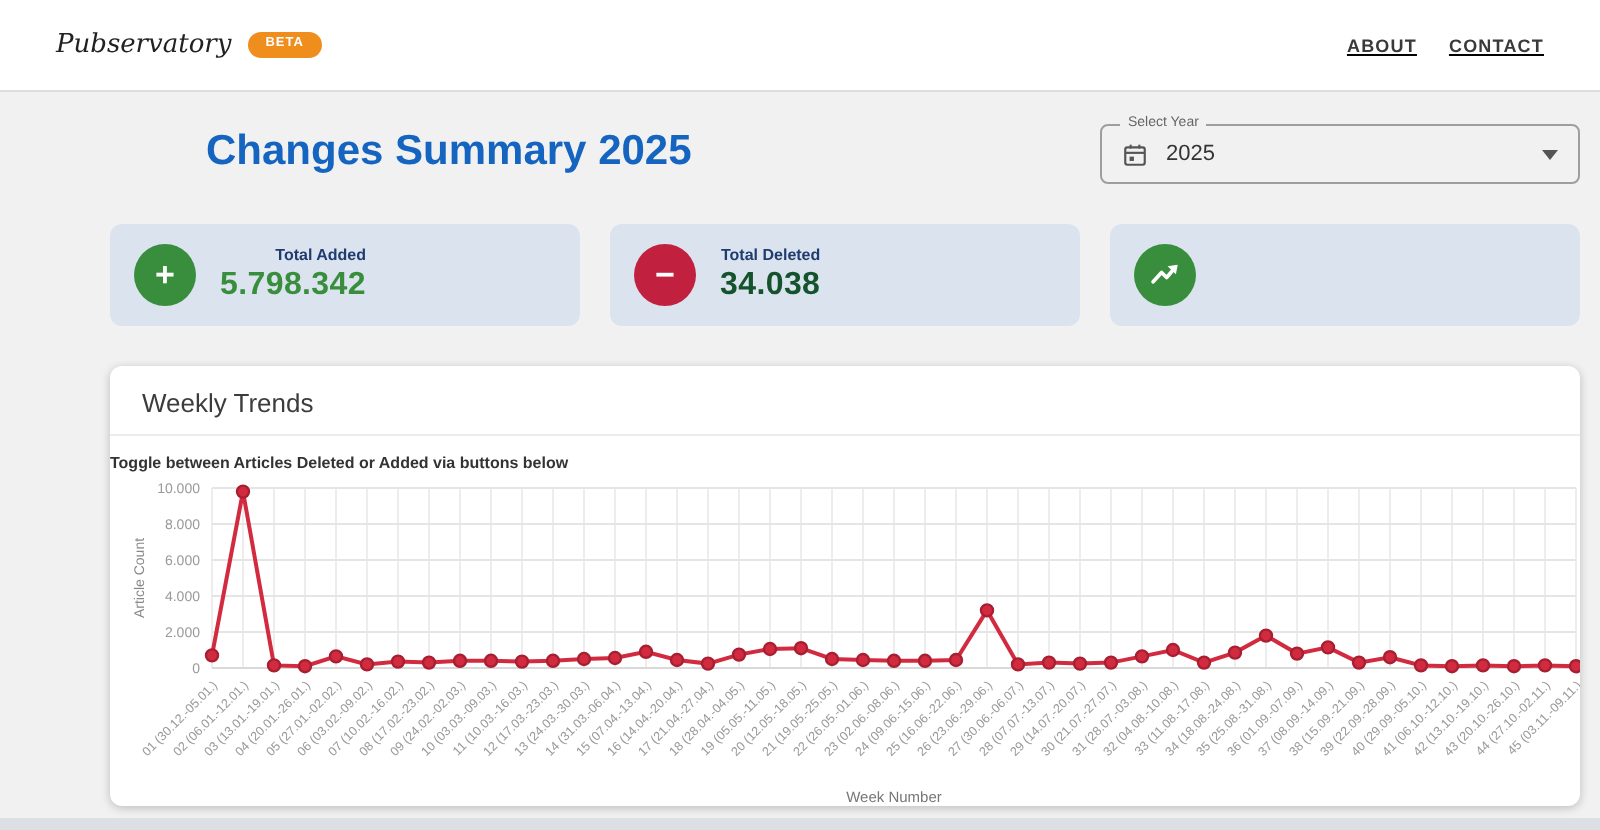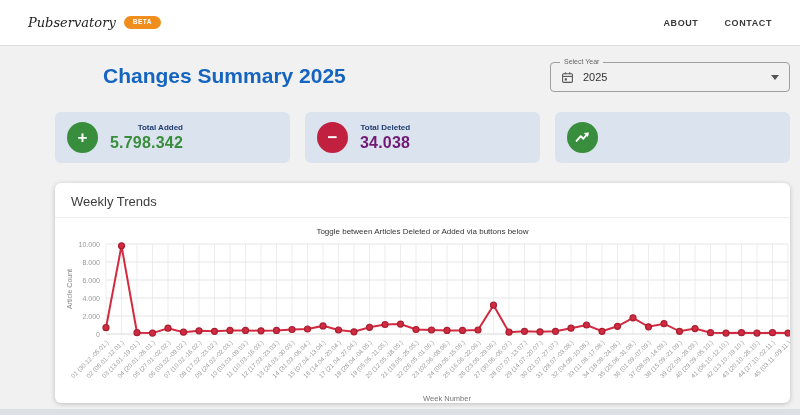--- a/index.html
+++ b/index.html
@@ -17,21 +17,21 @@
   }
   .brand {
     font-family: "DejaVu Serif", serif; font-style: italic;
     font-size: 13px; color: #222; cursor: pointer;
   }
   .beta-pill {
     margin-left: 8px; background: #ef8e1d; color: #fff;
     font-size: 6.5px; font-weight: bold; letter-spacing: .5px;
     padding: 3px 9px; border-radius: 9px; line-height: 1;
   }
-  .topnav { margin-left: auto; display: flex; gap: 26px; }
+  .topnav { margin-left: auto; display: flex; gap: 16px; text-decoration: underline; }
   .topnav a {
     font-size: 9px; font-weight: bold; color: #3a3a3a;
     text-decoration: none; letter-spacing: .6px; cursor: pointer;
   }
   
   .main { margin: 0 10px 0 55px; }
   .title-row { display: flex; align-items: flex-start; justify-content: space-between; margin-top: 12px; margin-left: 48px; }
   h1.page-title { font-size: 21px; font-weight: bold; color: #1565c0; margin-top: 6px; }
   
   .year-select {
@@ -62,21 +62,21 @@
     color: #fff; font-size: 17px; font-weight: bold; flex: 0 0 auto;
   }
   .stat-label { font-size: 8px; font-weight: bold; color: #1f3c70; margin-bottom: 2px; text-align: right; }
   .stat-value { font-size: 16px; font-weight: bold; letter-spacing: .2px; }
   
   .chart-card {
     margin-top: 20px; background: #fff; border-radius: 6px;
     box-shadow: 0 1px 5px rgba(0,0,0,.22); height: 220px; overflow: hidden;
   }
   .chart-card-header { padding: 11px 16px 8px; font-size: 13px; color: #3c3c3c; border-bottom: 1px solid #ededed; }
-  .chart-subtitle { text-align: center; font-size: 8px; font-weight: normal; color: #333; margin-top: 9px; }
+  .chart-subtitle { text-align: left; font-size: 8px; font-weight: bold; color: #333; margin-top: 9px; }
   .chart-legend { display: flex; justify-content: center; align-items: center; gap: 12px; margin-top: 5px; }
   .legend-item { display: flex; align-items: center; gap: 5px; cursor: pointer; }
   .legend-swatch { width: 23px; height: 11px; border: 1.5px solid transparent; }
   .legend-label { font-size: 8px; color: #9a9a9a; }
   .legend-label.struck { text-decoration: line-through; }
   .chart-area { margin: 2px 0 0 8px; }
   
   .footer-strip { position: absolute; left: 0; bottom: 0; width: 800px; height: 6px; background: #dcdfe3; }
 </style>
 </head>
@@ -118,21 +118,21 @@
         <div class="stat-label">Total Added</div>
         <div class="stat-value" style="color: rgb(56, 142, 60);">5.798.342</div>
       </div>
     </div>
     <div class="stat-card">
       <div class="stat-icon" style="background: rgb(194, 32, 63);">
           <span>−</span>
         </div>
       <div>
         <div class="stat-label">Total Deleted</div>
-        <div class="stat-value" style="color: #701a75;">34.038</div>
+        <div class="stat-value" style="color: #14532d;">34.038</div>
       </div>
     </div>
     <div class="stat-card">
       <div class="stat-icon" style="background: rgb(56, 142, 60);">
         <svg width="17" height="17" viewBox="0 0 20 20">
           <polyline points="3,14 8,8.5 11,11.5 16,5.5" fill="none" stroke="#fff" stroke-width="2.2" stroke-linecap="round" stroke-linejoin="round"></polyline>
           <polygon points="17.5,4 11.5,4.8 16.4,9.5" fill="#fff"></polygon>
         </svg>
       </div>
     </div>

